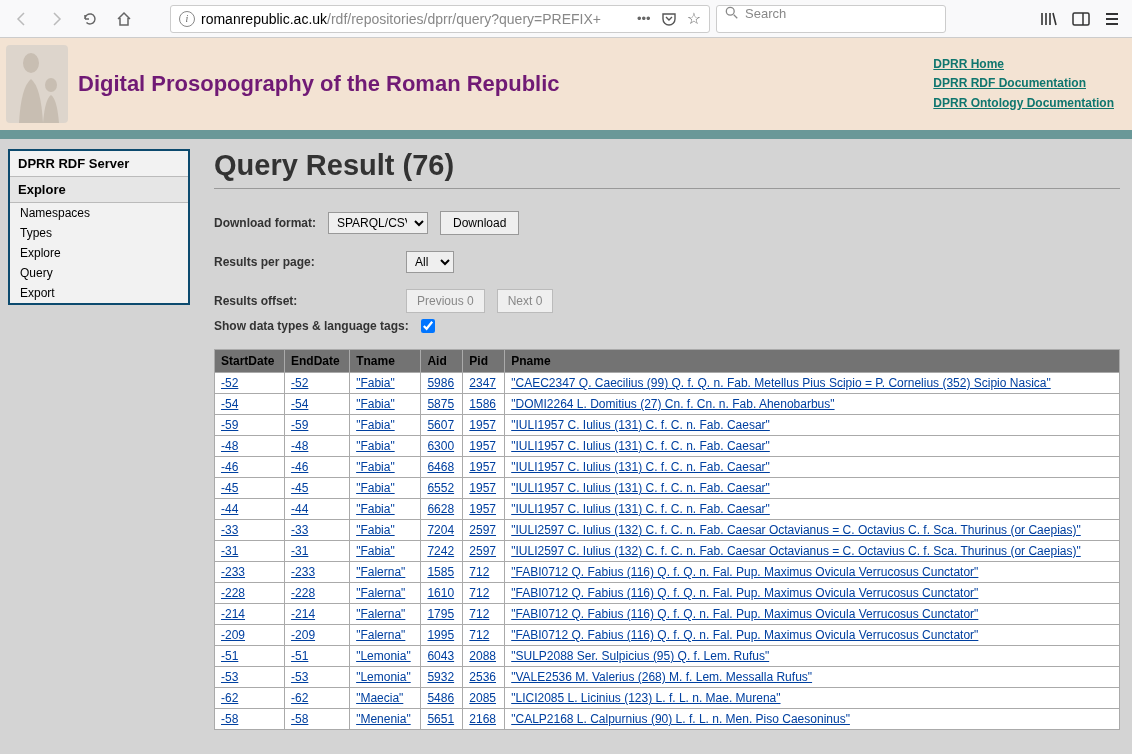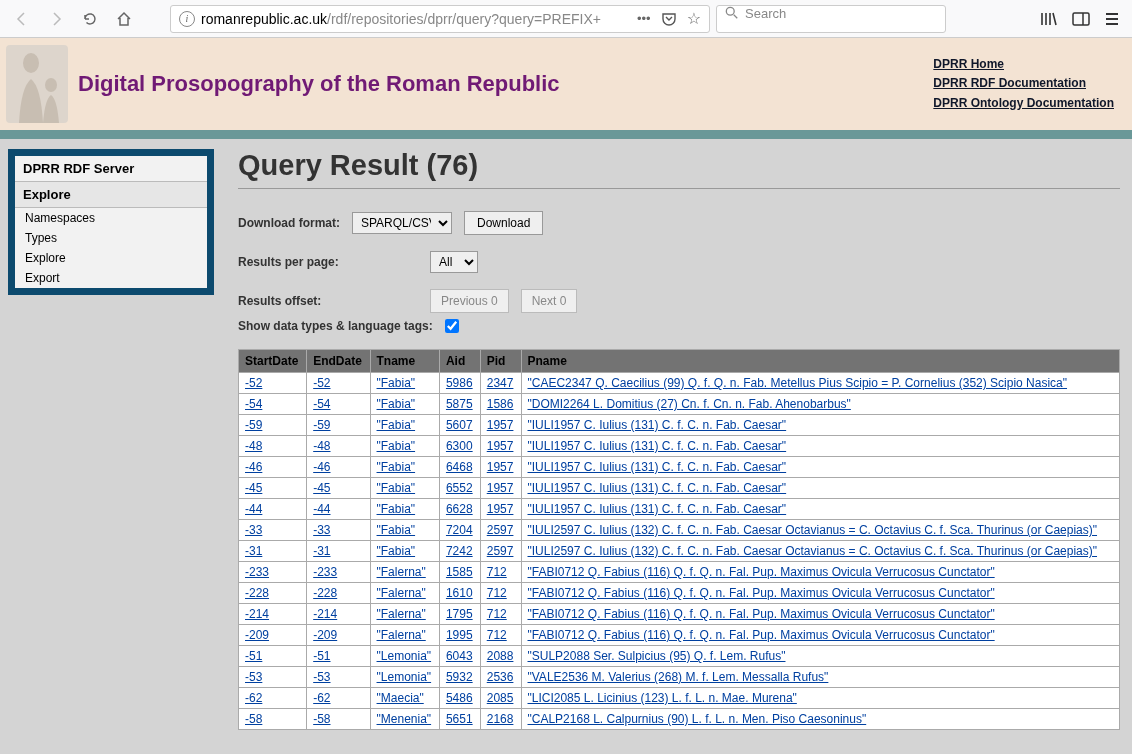--- a/index.html
+++ b/index.html
@@ -21,25 +21,25 @@
 .page-viewport { position: relative; height: 716px; overflow: auto; background: #d4d4d4; }
 .page-viewport::-webkit-scrollbar { width: 16px; height: 16px; }
 .page-viewport::-webkit-scrollbar-track { background: #f0f0f0; }
 .page-viewport::-webkit-scrollbar-thumb { background: #c0c0c0; }
 
 .page-header { background: #f3e3d3; height: 92px; display: flex; align-items: center; padding: 0 18px 0 6px; position: relative; }
 .logo-img { width: 62px; height: 78px; background: #ddd5cc; border-radius: 4px;  display: flex; align-items: flex-end; justify-content: center; overflow: hidden; }
 .logo-svg { width: 56px; height: 74px; }
 .site-title { font-family: Verdana, sans-serif; font-size: 22px; font-weight: bold; color: #701a75; margin-left: 10px; }
 .header-links { margin-left: auto; font-size: 12px; line-height: 1.6; }
-.header-links a { color: #0f172a; text-decoration: underline; display: block; font-weight: bold; }
+.header-links a { color: #0f766e; text-decoration: underline; display: block; font-weight: bold; }
 .teal-bar { height: 9px; background: #6a9898; }
 
 .main-area { display: flex; align-items: flex-start; padding: 10px 12px 20px 8px; gap: 24px; }
-.sidebar { width: 206px; flex-shrink: 0; background: #f2f2f2; border: 7px solid #0c4a6e; }
+.sidebar { width: 182px; flex-shrink: 0; background: #f2f2f2; border: 2px solid #0c4a6e; }
 .sidebar-title { font-weight: bold; padding: 5px 8px; border-bottom: 1px solid #bbb; font-size: 13px; }
 .sidebar-section { font-weight: bold; padding: 5px 8px; background: #e6e6e6; border-bottom: 1px solid #bbb; font-size: 13px; }
 .sidebar-item { padding: 3px 10px; font-size: 12px; cursor: pointer; }
 
 .content { flex: 1; }
 .page-title { font-family: Verdana, sans-serif; font-size: 29px; font-weight: bold; color: #333; border-bottom: 1px solid #999; padding-bottom: 6px; margin-bottom: 22px; }
 .control-row { display: flex; align-items: center; margin-bottom: 16px; gap: 12px; font-size: 12px; }
 .control-label { font-weight: bold; width: 180px; font-size: 12px; color: #333; }
 .control-label.narrow { width: auto; }
 select { font-size: 12px; padding: 2px 4px; border: 1px solid #999; background: #efefef; }
@@ -130,20 +130,21 @@
   <div class="teal-bar"></div>
 
   <div class="main-area">
     <div class="sidebar">
       <div class="sidebar-title">DPRR RDF Server</div>
       <div class="sidebar-section">Explore</div>
       <div id="sidebar-items">
           <div class="sidebar-item">Namespaces</div>
           <div class="sidebar-item">Types</div>
           <div class="sidebar-item">Explore</div>
+          <div class="sidebar-item">Query</div>
           <div class="sidebar-item">Export</div>
         </div>
     </div>
 
     <div class="content">
       <h1 class="page-title">Query Result (76)</h1>
 
       <div class="control-row">
         <span class="control-label narrow">Download format:</span>
         <select style="width:100px;"><option>SPARQL/CSV</option></select>

